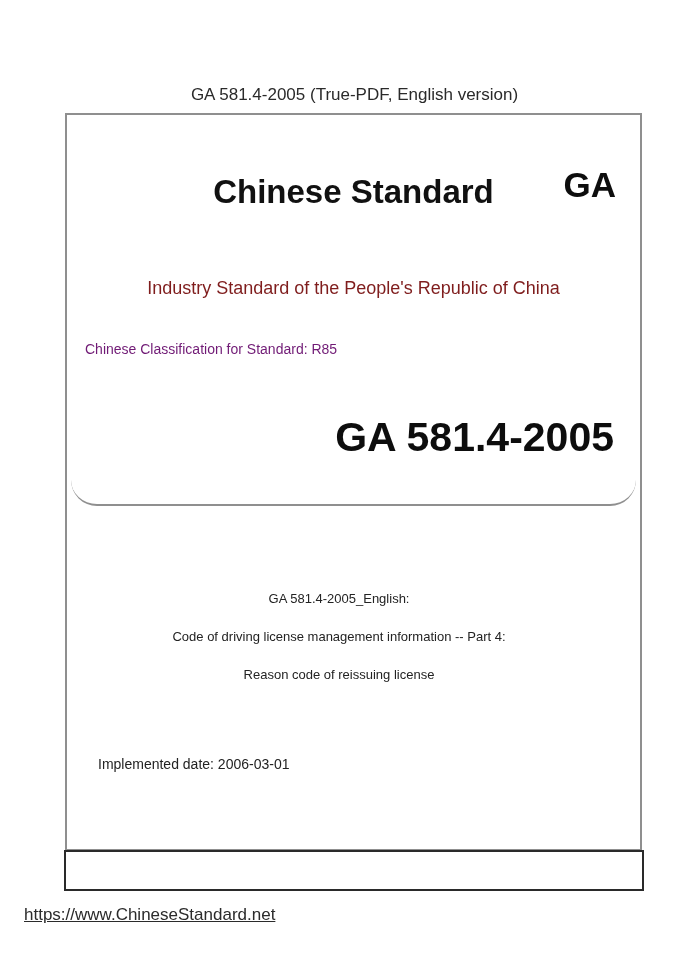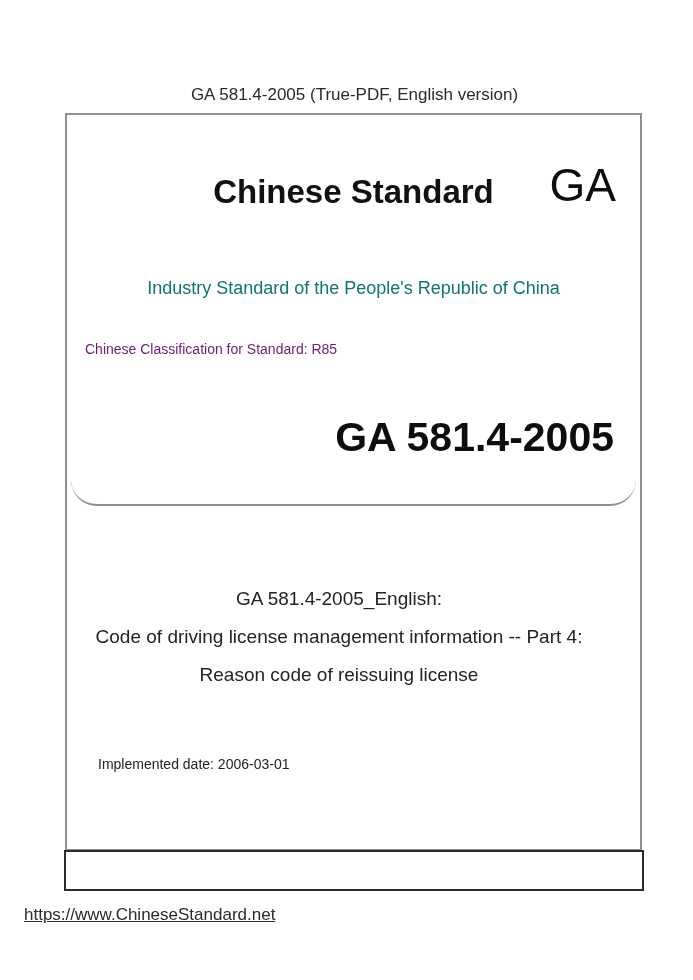--- a/index.html
+++ b/index.html
@@ -48,35 +48,35 @@
     text-align: center;
     font-size: 33px;
     font-weight: bold;
     line-height: 38px;
     color: #111111;
   }
   .agency-logo {
     position: absolute;
     top: 34px;
     right: 16px;
-    font-size: 46px;
-    font-weight: normal;
+    font-size: 35px;
+    font-weight: bold;
     line-height: 56px;
     color: #0d0d0d;
     letter-spacing: 0px;
   }
   .subtitle {
     position: absolute;
     top: 153px;
     left: 0;
     width: 100%;
     text-align: center;
     font-size: 18px;
     line-height: 24px;
-    color: #0f766e;
+    color: #7f1d1d;
   }
   .classification {
     position: absolute;
     top: 216px;
     left: 10px;
     font-size: 14px;
     line-height: 20px;
     color: #701a75;
   }
   .standard-number {
@@ -93,21 +93,21 @@
     width: 100%;
     height: 279px;
   }
   .title-block {
     position: absolute;
     top: 70px;
     left: 0;
     width: 100%;
     padding-right: 33px;
     text-align: center;
-    font-size: 19px;
+    font-size: 13px;
     line-height: 30px;
     color: #232323;
   }
   .dates-row {
     position: absolute;
     top: 240px;
     left: 19px;
     right: 19px;
     display: flex;
     justify-content: space-between;

